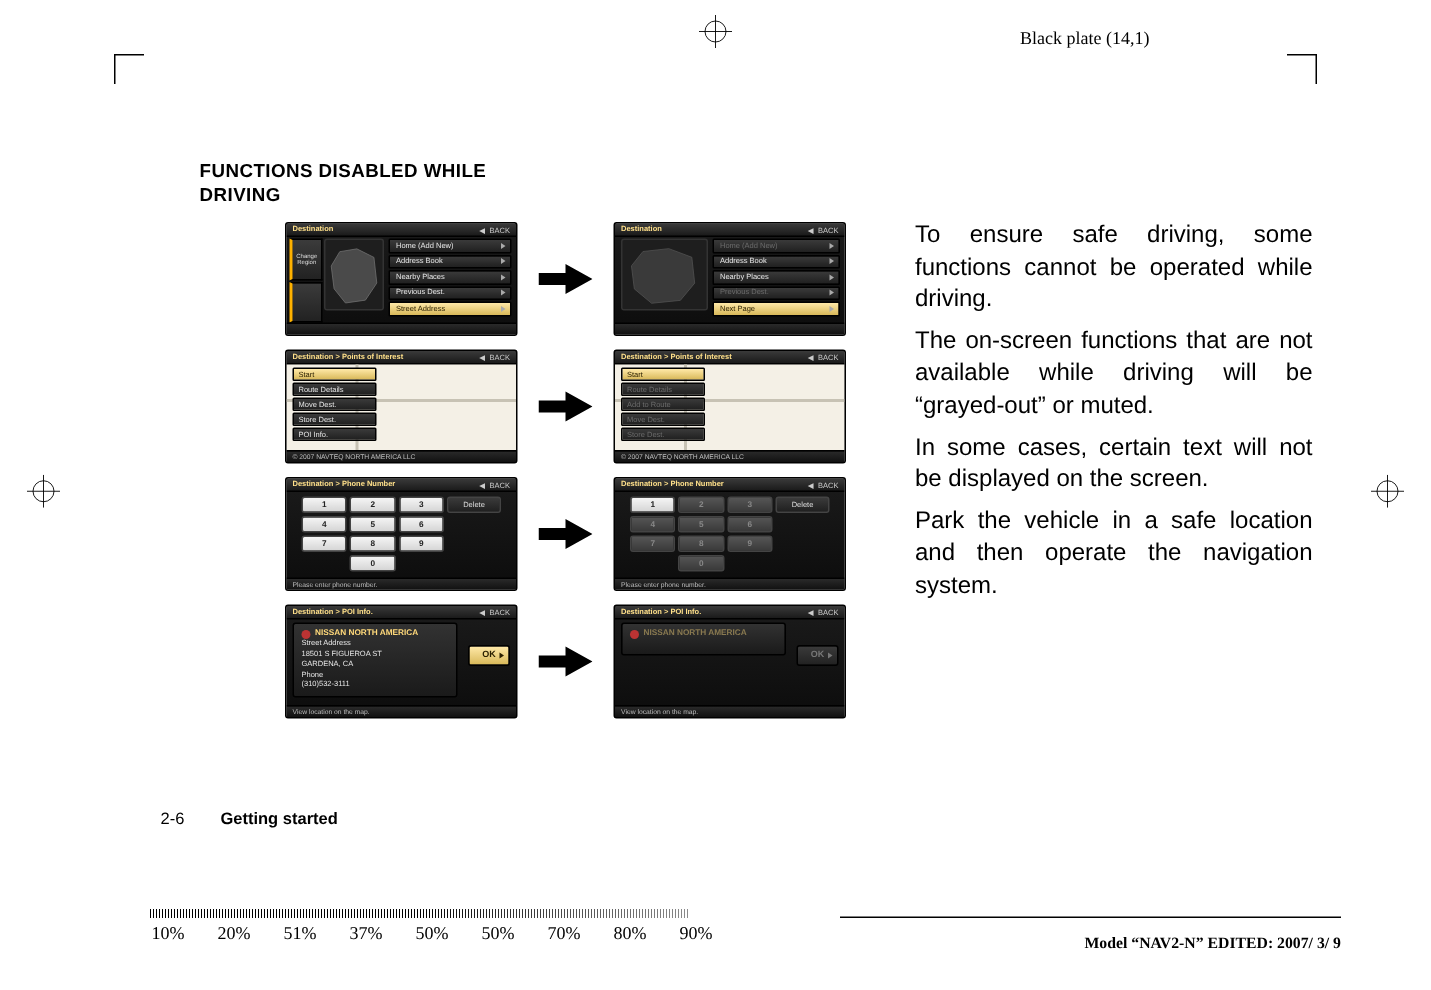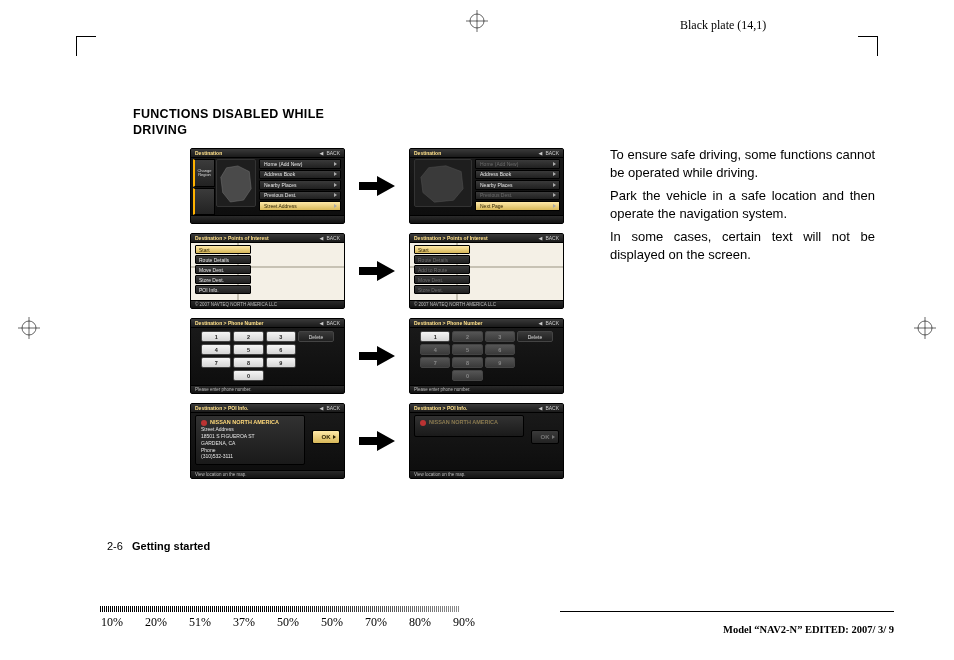--- a/index.html
+++ b/index.html
@@ -7,21 +7,21 @@
   .page { position: relative; width: 954px; height: 660px; }
   .crop-tl { position: absolute; top: 36px; left: 76px; width: 20px; height: 20px; border-left: 1px solid #000; border-top: 1px solid #000; }
   .crop-tr { position: absolute; top: 36px; right: 76px; width: 20px; height: 20px; border-right: 1px solid #000; border-top: 1px solid #000; }
   .reg-top { position: absolute; top: 10px; left: 50%; transform: translateX(-50%); }
   .reg-left { position: absolute; top: 50%; left: 18px; transform: translateY(-50%); }
   .reg-right { position: absolute; top: 50%; right: 18px; transform: translateY(-50%); }
   .regmark circle { fill: none; stroke: #000; stroke-width: 0.6; }
   .regmark line { stroke: #000; stroke-width: 0.6; }
   .plate { position: absolute; top: 18px; left: 680px; font-size: 12px; font-family: "Times New Roman", serif; }
   .heading { position: absolute; top: 107px; left: 133px; width: 210px; font-family: Arial, Helvetica, sans-serif; font-weight: bold; font-size: 12.5px; line-height: 1.25; letter-spacing: 0.3px; }
-  .bodytext { position: absolute; top: 146px; left: 610px; width: 265px; font-family: Arial, Helvetica, sans-serif; font-size: 13px; line-height: 1.35; }
+  .bodytext { position: absolute; top: 146px; left: 610px; width: 265px; font-family: Arial, Helvetica, sans-serif; font-size: 16px; line-height: 1.35; }
   .bodytext p { margin-bottom: 6px; text-align: justify; }
   .figblock { position: absolute; left: 190px; width: 380px; }
   .row1 { top: 148px; } .row2 { top: 233px; } .row3 { top: 318px; } .row4 { top: 403px; }
   .figrow { display: flex; align-items: center; gap: 12px; }
   .screen { width: 155px; height: 76px; background: linear-gradient(#1b1b1b,#0c0c0c); border: 1px solid #000; border-radius: 2px; position: relative; overflow: hidden; font-family: Arial, sans-serif; }
   .screen .titlebar { position: absolute; top: 0; left: 0; right: 0; height: 9px; background: linear-gradient(#3a3a3a,#1a1a1a); border-bottom: 1px solid #000; }
   .screen .titlebar .tleft { position:absolute; left:4px; top:1px; font-size:5px; color:#ffe08a; font-weight:bold;}
   .screen .titlebar .tright { position:absolute; right:4px; top:1px; font-size:5px; color:#ccc; display:flex; gap:3px; align-items:center;}
   .screen .titlebar .tright::before { content:"◀"; font-size:5px; color:#ccc;}
   .screen .footbar { position:absolute; bottom:0; left:0; right:0; height:8px; background:linear-gradient(#2a2a2a,#111); border-top:1px solid #000;}
@@ -58,21 +58,21 @@
   .infocard .iname { color:#ffd97a; font-weight:bold; font-size:5.5px; display:flex; align-items:center; gap:3px;}
   .infocard .iname::before { content:""; width:6px; height:6px; background:#b33; border-radius:50%; display:inline-block;}
   .infocard.muted { color:#7a7a7a;}
   .infocard.muted .iname { color:#8a7a50;}
   .okbtn { position:absolute; right:4px; top:26px; width:28px; height:14px; background:linear-gradient(#ffe9a8,#d8b859); border:1px solid #000; border-radius:2px; font-size:6px; font-weight:bold; color:#2a1f00; display:flex; align-items:center; justify-content:center;}
   .okbtn::after{content:"";position:absolute;right:3px;top:50%;width:0;height:0;border-top:2px solid transparent;border-bottom:2px solid transparent;border-left:3px solid #2a1f00;transform:translateY(-50%);}
   .okbtn.dark { background:linear-gradient(#3a3a3a,#222); color:#777;}
   .okbtn.dark::after{border-left-color:#777;}
   
   .footer-left { position:absolute; left:107px; bottom:108px; font-family: Arial, sans-serif; font-size:11px;}
-  .footer-left .pg { display:inline-block; margin-right:6px;}
+  .footer-left .pg { display:inline-block; margin-right:21px;}
   .footer-left .sec { font-weight:bold;}
   .footer-right-line { position:absolute; left:560px; right:60px; bottom:48px; border-top:1px solid #000;}
   .footer-right { position:absolute; right:60px; bottom:25px; font-family:"Times New Roman",serif; font-size:10.5px; font-weight:bold;}
   .calbar { position:absolute; left:100px; bottom:48px; width:360px; height:6px; background:repeating-linear-gradient(90deg,#000 0,#000 1px,transparent 1px,transparent 2px);}
   .calbar-cover { position:absolute; left:100px; bottom:48px; width:360px; height:6px; background:linear-gradient(90deg, rgba(255,255,255,0) 0%, rgba(255,255,255,0) 50%, rgba(255,255,255,0.55) 100%);}
   .calnums { position:absolute; left:100px; bottom:30px; width:380px; display:flex; gap:20px; font-family:"Times New Roman",serif; font-size:12px;}
   .calnum { width:24px; text-align:center;}
 </style>
 </head>
 <body>
@@ -101,22 +101,23 @@
         <line x1="11" y1="0" x2="11" y2="22"></line>
       </svg>
 </div>
 
 <div class="plate">Black plate (14,1)</div>
 
 <div class="heading">FUNCTIONS DISABLED WHILE DRIVING</div>
 
 <div class="bodytext">
   <p>To ensure safe driving, some functions cannot be operated while driving.</p>
+  <p>The on-screen functions that are not available while driving will be “grayed-out” or muted.</p>
+  <p>In some cases, certain text will not be displayed on the screen.</p>
   <p>Park the vehicle in a safe location and then operate the navigation system.</p>
-  <p>In some cases, certain text will not be displayed on the screen.</p>
 </div>
 
 <div class="figblock row1">
   <div class="figrow">
     <div class="screen">
       <div class="titlebar">
             <span class="tleft">Destination</span>
             <span class="tright">BACK</span>
           </div>
       <div class="sidecol">

